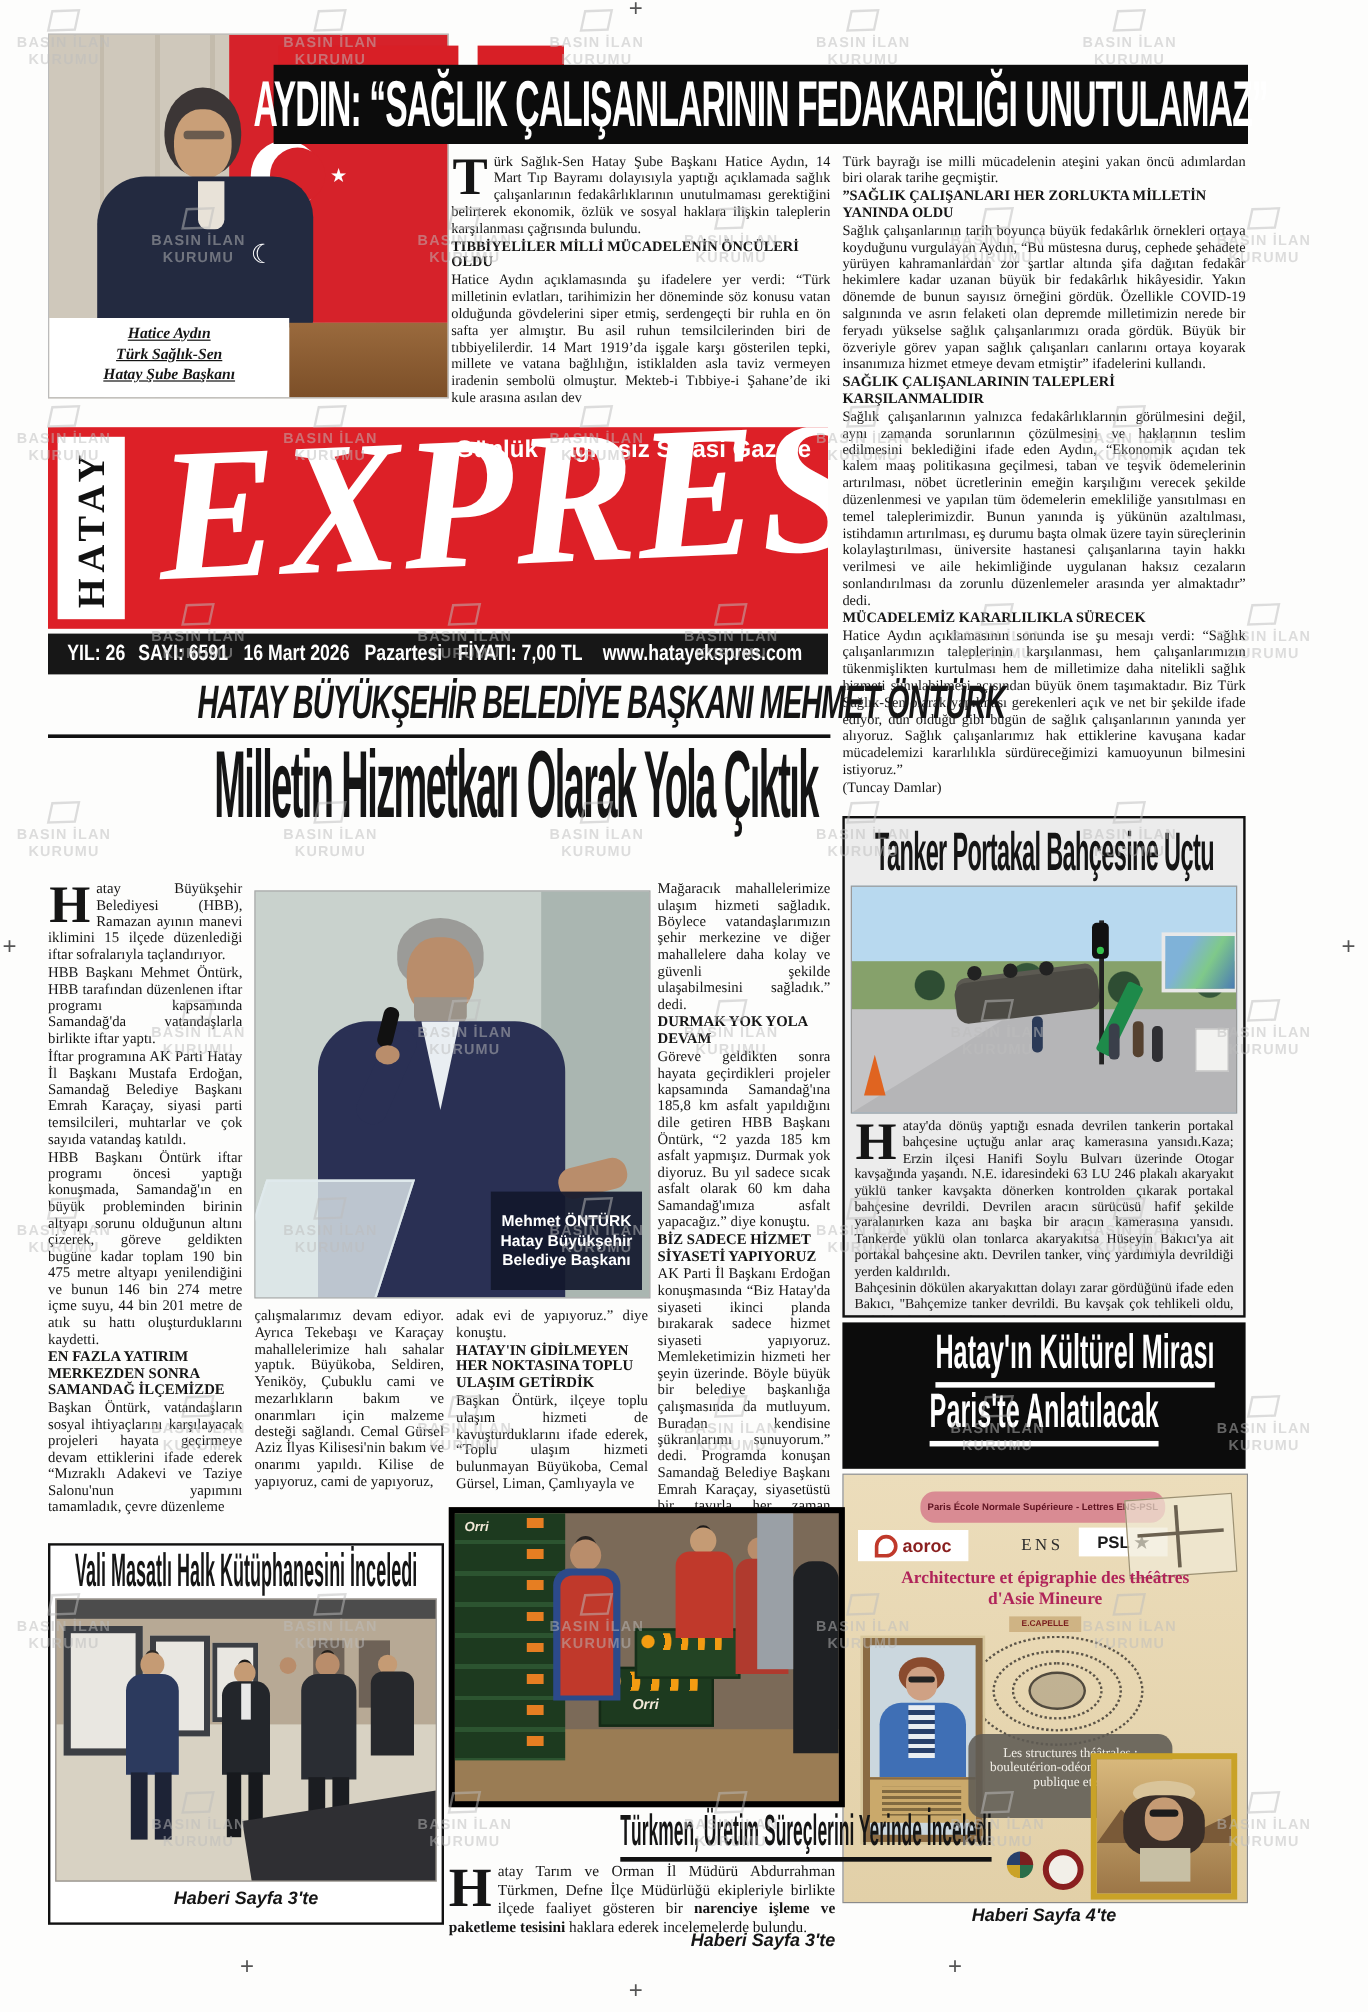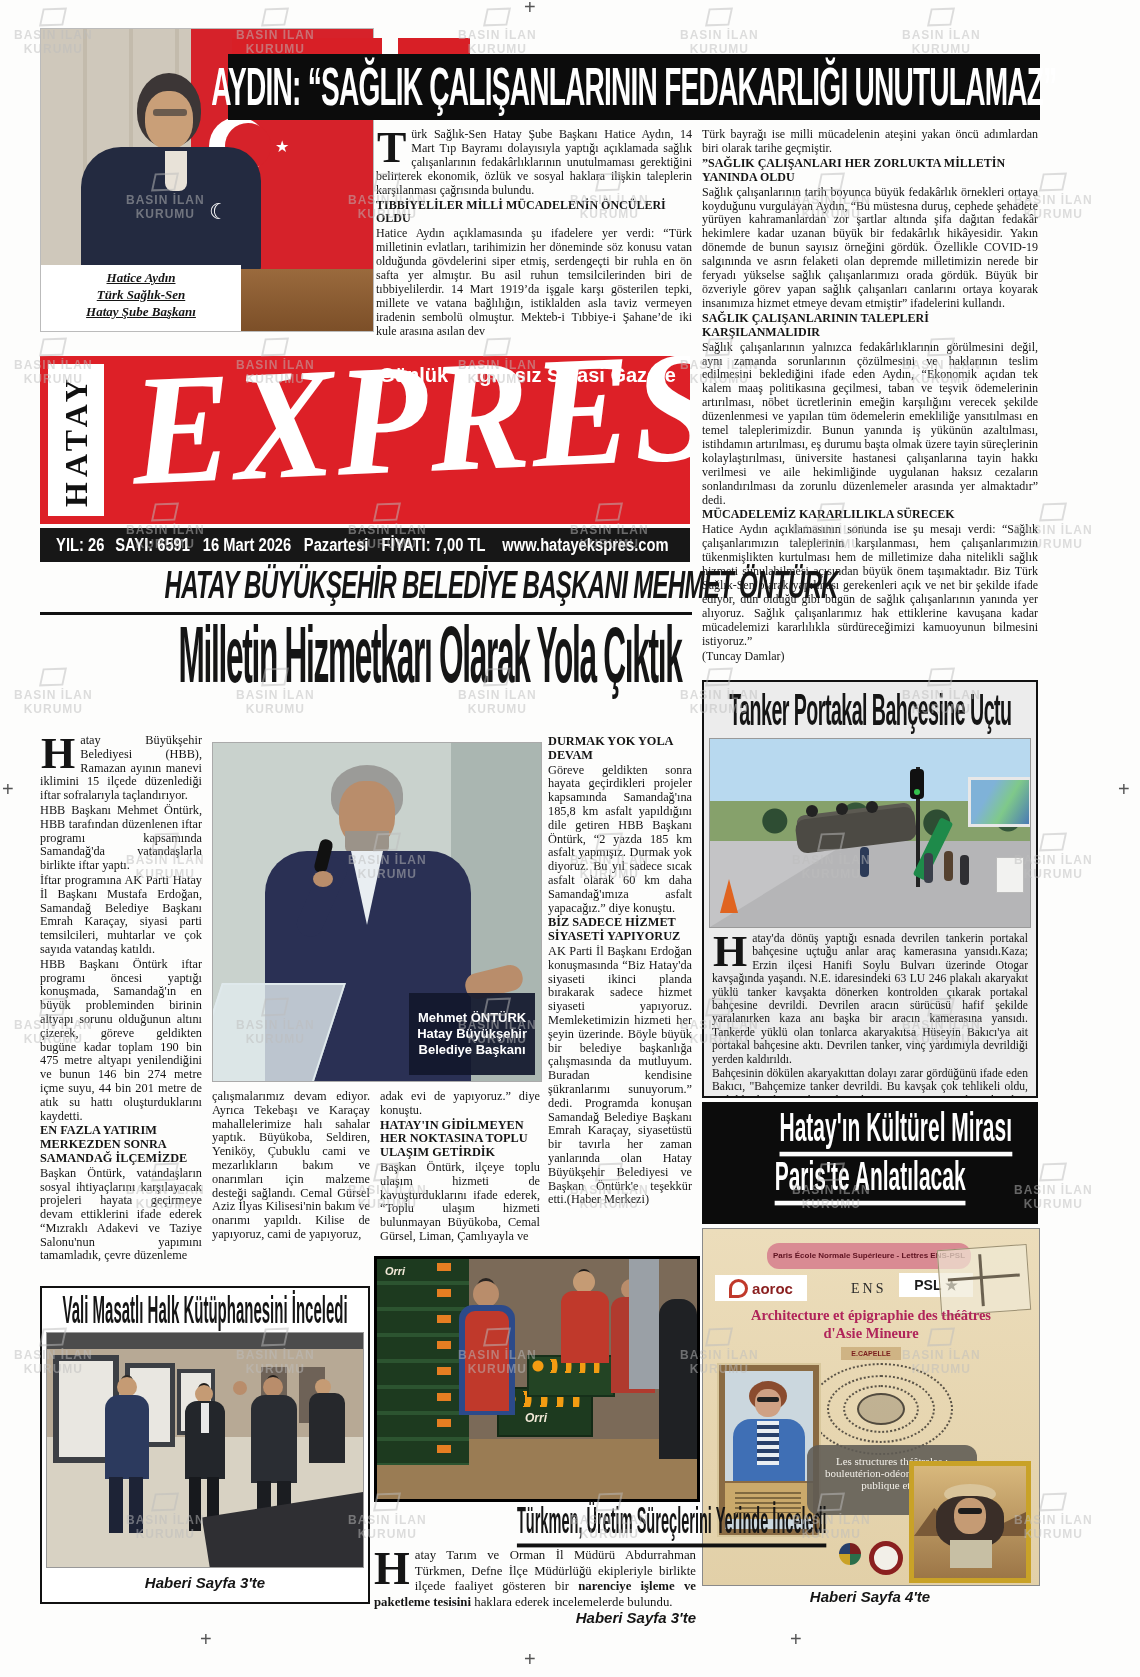--- a/index.html
+++ b/index.html
@@ -72,21 +72,21 @@
         border:1px solid #8a8a8a;overflow:hidden;}
   #flyerCaption{left:702px;top:1588px;width:336px;text-align:center;font:bold italic 15px "Liberation Sans",sans-serif;}
   
   #valiBox{left:40px;top:1286px;width:330px;height:318px;border:2px solid #111;box-sizing:border-box;background:#fff;}
   #valiHead{height:44px;display:flex;align-items:center;justify-content:center;}
   #valiHead .cond{font-size:30px;transform:scale(.5,1.3);}
   #valiPhoto{position:relative;margin:0 4px;height:234px;background:#b7a995;overflow:hidden;border:1px solid #999;}
   #valiCaption{text-align:center;font:bold italic 15px "Liberation Sans",sans-serif;padding-top:6px;}
   
   #turkmen{left:374px;top:1256px;width:322px;height:396px;}
-  #turkPhoto{position:relative;width:320px;height:240px;background:#7b6a58;overflow:hidden;border:3px solid #000000;}
+  #turkPhoto{position:relative;width:320px;height:240px;background:#7b6a58;overflow:hidden;border:5px solid #000000;}
   #turkHead{text-align:center;margin-top:4px;}
   #turkHead .cond{font-size:28px;transform:scale(.52,1.3);border-bottom:3px solid #111;padding-bottom:1px;}
   #turkBody{margin-top:6px;font-size:12.8px;line-height:15.5px;text-align:justify;width:322px;}
   #turkDrop{float:left;font-size:46px;line-height:38px;font-weight:bold;padding:2px 5px 0 0;font-family:"Liberation Serif",serif;}
   #turkRef{position:absolute;right:0;bottom:26px;font:bold italic 15px "Liberation Sans",sans-serif;}
   
   .shape{position:absolute;}
 </style>
 </head>
 <body>
@@ -428,20 +428,21 @@
     </div>
   <div class="mcol" id="mcol2">
       <div class="para">çalışmalarımız devam ediyor. Ayrıca Tekebaşı ve Karaçay mahallelerimize halı sahalar yaptık. Büyükoba, Seldiren, Yeniköy, Çubuklu cami ve mezarlıkların bakım ve onarımları için malzeme desteği sağlandı. Cemal Gürsel Aziz İlyas Kilisesi'nin bakım ve onarımı yapıldı.  Kilise de yapıyoruz, cami de yapıyoruz,</div>
     </div>
   <div class="mcol" id="mcol3">
       <div class="para">adak evi de yapıyoruz.” diye konuştu.</div>
       <div class="subhead">HATAY'IN GİDİLMEYEN HER NOKTASINA TOPLU ULAŞIM GETİRDİK</div>
       <div class="para">Başkan Öntürk, ilçeye toplu ulaşım hizmeti de kavuşturduklarını ifade ederek, “Toplu ulaşım hizmeti bulunmayan Büyükoba, Cemal Gürsel, Liman, Çamlıyayla ve</div>
     </div>
   <div class="mcol" id="mcol4">
+      <div class="para">Mağaracık mahallelerimize ulaşım hizmeti sağladık. Böylece vatandaşlarımızın şehir merkezine ve diğer mahallelere daha kolay ve güvenli şekilde ulaşabilmesini sağladık.” dedi.</div>
       <div class="subhead">DURMAK YOK YOLA DEVAM</div>
       <div class="para">Göreve geldikten sonra hayata geçirdikleri projeler kapsamında Samandağ'ına 185,8 km asfalt yapıldığını dile getiren HBB Başkanı Öntürk, “2 yazda 185 km asfalt yapmışız. Durmak yok diyoruz. Bu yıl sadece sıcak asfalt olarak 60 km daha Samandağ'ımıza asfalt yapacağız.” diye konuştu.</div>
       <div class="subhead">BİZ SADECE HİZMET SİYASETİ YAPIYORUZ</div>
       <div class="para">AK Parti İl Başkanı Erdoğan konuşmasında “Biz Hatay'da siyaseti ikinci planda bırakarak sadece hizmet siyaseti yapıyoruz. Memleketimizin hizmeti her şeyin üzerinde. Böyle büyük bir belediye başkanlığa çalışmasında da mutluyum. Buradan kendisine şükranlarımı sunuyorum.” dedi. Programda konuşan Samandağ Belediye Başkanı Emrah Karaçay, siyasetüstü bir tavırla her zaman yanlarında olan Hatay Büyükşehir Belediyesi ve Başkan Öntürk'e teşekkür etti.(Haber Merkezi)</div>
     </div>
   <div class="shape" id="mainPhoto">
     <div class="shape" style="right:0;top:0;width:90px;height:338px;background:#aab6b1;"></div>
     <div class="shape" style="left:118px;top:22px;width:72px;height:58px;border-radius:50% 50% 40% 40%;background:#9b9b98;"></div>
     <div class="shape" style="left:126px;top:38px;width:56px;height:66px;border-radius:44%;background:#b98d6b;"></div>
     <div class="shape" style="left:132px;top:88px;width:44px;height:26px;border-radius:0 0 40% 40%;background:#9b9389;"></div>

